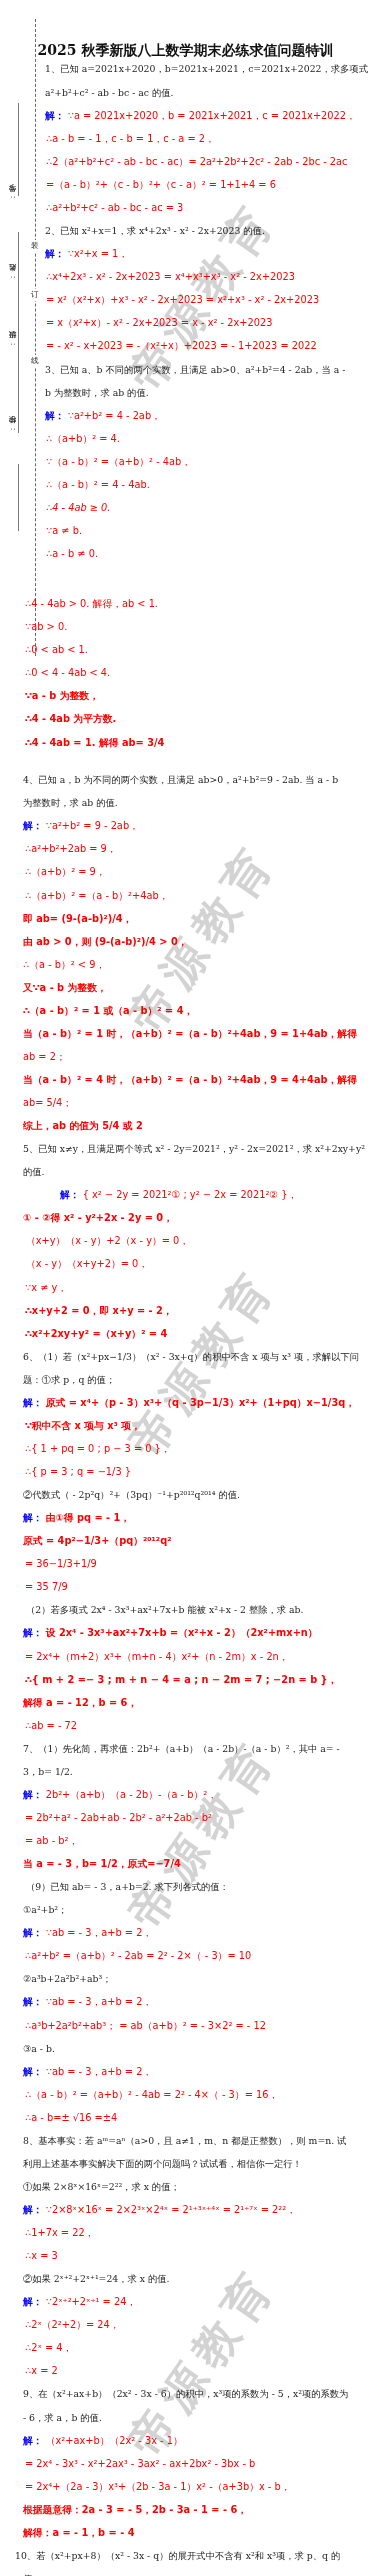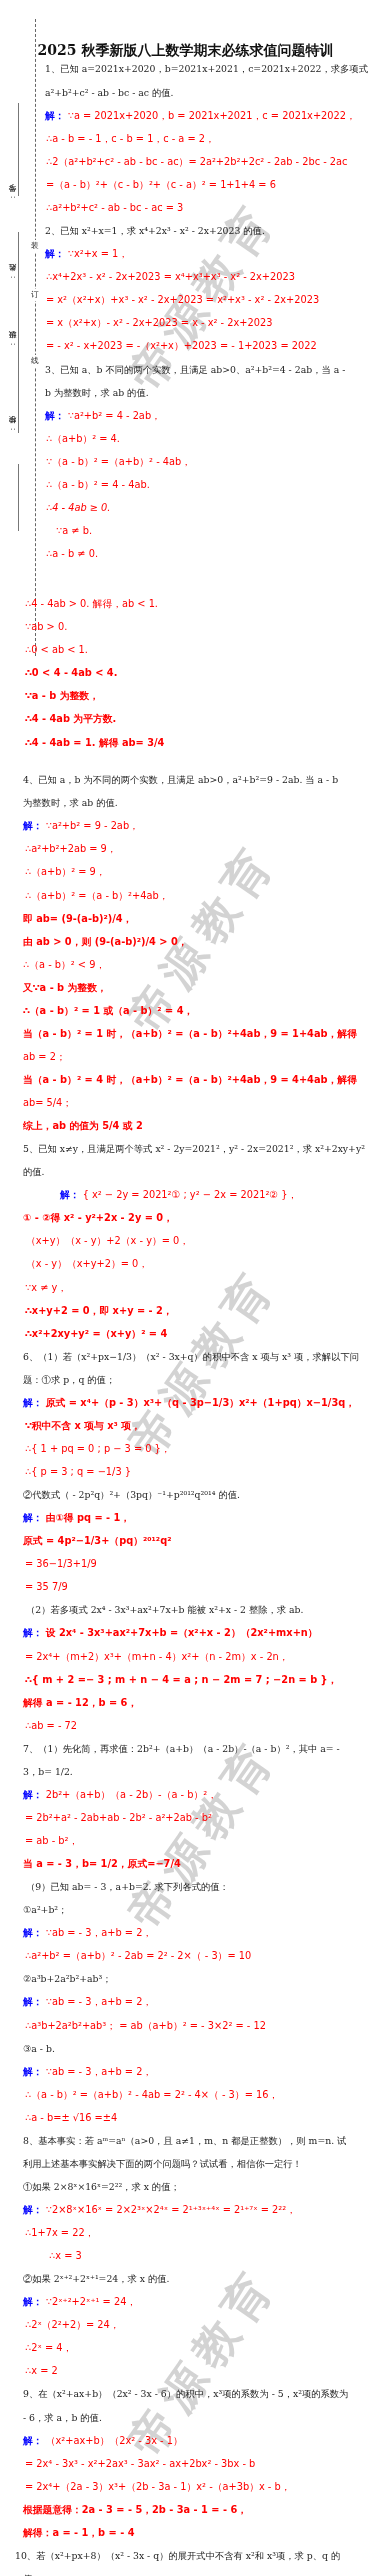--- a/index.html
+++ b/index.html
@@ -64,26 +64,26 @@
       <div class="ln a" style="top: 295px; left: 46px;"><span>= x²（x²+x）+x³ - x² - 2x+2023 = x²+x³ - x² - 2x+2023</span></div>
       <div class="ln a" style="top: 318px; left: 46px;"><span>= x（x²+x）- x² - 2x+2023 = x - x² - 2x+2023</span></div>
       <div class="ln a" style="top: 341px; left: 46px;"><span>= - x² - x+2023 = -（x²+x）+2023 = - 1+2023 = 2022</span></div>
       <div class="ln q" style="top: 365px; left: 45px;"><span>3、已知 a、b 不同的两个实数，且满足 ab&gt;0、a²+b²=4 - 2ab，当 a -</span></div>
       <div class="ln q" style="top: 388px; left: 45px;"><span>b 为整数时，求 ab 的值.</span></div>
       <div class="ln a" style="top: 411px; left: 45px;"><span class="jie">解：</span><span>∵a²+b² = 4 - 2ab，</span></div>
       <div class="ln a" style="top: 434px; left: 46px;"><span>∴（a+b）² = 4.</span></div>
       <div class="ln a" style="top: 457px; left: 46px;"><span>∵（a - b）² =（a+b）² - 4ab，</span></div>
       <div class="ln a" style="top: 480px; left: 46px;"><span>∴（a - b）² = 4 - 4ab.</span></div>
       <div class="ln a" style="top: 503px; left: 46px; font-style: italic;"><span>∴4 - 4ab ≥ 0.</span></div>
-      <div class="ln a" style="top: 526px; left: 46px; margin-left: 10px;"><span>∵a ≠ b.</span></div>
+      <div class="ln a" style="top: 526px; left: 46px;"><span>∵a ≠ b.</span></div>
       <div class="ln a" style="top: 549px; left: 46px;"><span>∴a - b ≠ 0.</span></div>
       <div class="ln a" style="top: 599px; left: 25px;"><span>∴4 - 4ab &gt; 0. 解得，ab &lt; 1.</span></div>
       <div class="ln a" style="top: 622px; left: 25px;"><span>∵ab &gt; 0.</span></div>
       <div class="ln a" style="top: 645px; left: 25px;"><span>∴0 &lt; ab &lt; 1.</span></div>
-      <div class="ln a" style="top: 668px; left: 25px; font-weight: bold;"><span>∴0 &lt; 4 - 4ab &lt; 4.</span></div>
+      <div class="ln a" style="top: 668px; left: 25px;"><span>∴0 &lt; 4 - 4ab &lt; 4.</span></div>
       <div class="ln a b" style="top: 691px; left: 25px;"><span>∵a - b 为整数，</span></div>
       <div class="ln a b" style="top: 714px; left: 25px;"><span>∴4 - 4ab 为平方数.</span></div>
       <div class="ln a b" style="top: 738px; left: 25px;"><span>∴4 - 4ab = 1. 解得 ab= 3/4</span></div>
       <div class="ln q" style="top: 775px; left: 23px;"><span>4、已知 a，b 为不同的两个实数，且满足 ab&gt;0，a²+b²=9 - 2ab. 当 a - b</span></div>
       <div class="ln q" style="top: 798px; left: 23px;"><span>为整数时，求 ab 的值.</span></div>
       <div class="ln a" style="top: 821px; left: 23px;"><span class="jie">解：</span><span>∵a²+b² = 9 - 2ab，</span></div>
       <div class="ln a" style="top: 844px; left: 25px;"><span>∴a²+b²+2ab = 9，</span></div>
       <div class="ln a" style="top: 867px; left: 25px;"><span>∴（a+b）² = 9，</span></div>
       <div class="ln a" style="top: 891px; left: 25px;"><span>∴（a+b）² =（a - b）²+4ab，</span></div>
       <div class="ln a b" style="top: 914px; left: 23px;"><span>即 ab= (9-(a-b)²)/4，</span></div>
@@ -137,21 +137,21 @@
       <div class="ln a" style="top: 2021px; left: 25px;"><span>∴a³b+2a²b²+ab³； = ab（a+b）² = - 3×2² = - 12</span></div>
       <div class="ln q" style="top: 2044px; left: 23px;"><span>③a - b.</span></div>
       <div class="ln a" style="top: 2067px; left: 23px;"><span class="jie">解：</span><span>∵ab = - 3，a+b = 2，</span></div>
       <div class="ln a" style="top: 2090px; left: 25px;"><span>∴（a - b）² =（a+b）² - 4ab = 2² - 4×（ - 3）= 16，</span></div>
       <div class="ln a" style="top: 2113px; left: 25px;"><span>∴a - b=± √16 =±4</span></div>
       <div class="ln q" style="top: 2136px; left: 23px;"><span>8、基本事实：若 aᵐ=aⁿ（a&gt;0，且 a≠1，m、n 都是正整数），则 m=n. 试</span></div>
       <div class="ln q" style="top: 2159px; left: 23px;"><span>利用上述基本事实解决下面的两个问题吗？试试看，相信你一定行！</span></div>
       <div class="ln q" style="top: 2182px; left: 23px;"><span>①如果 2×8ˣ×16ˣ=2²²，求 x 的值；</span></div>
       <div class="ln a" style="top: 2205px; left: 23px;"><span class="jie">解：</span><span>∵2×8ˣ×16ˣ = 2×2³ˣ×2⁴ˣ = 2¹⁺³ˣ⁺⁴ˣ = 2¹⁺⁷ˣ = 2²²，</span></div>
       <div class="ln a" style="top: 2228px; left: 25px;"><span>∴1+7x = 22，</span></div>
-      <div class="ln a" style="top: 2251px; left: 25px; margin-left: 24px;"><span>∴x = 3</span></div>
+      <div class="ln a" style="top: 2251px; left: 25px;"><span>∴x = 3</span></div>
       <div class="ln q" style="top: 2274px; left: 23px;"><span>②如果 2ˣ⁺²+2ˣ⁺¹=24，求 x 的值.</span></div>
       <div class="ln a" style="top: 2297px; left: 23px;"><span class="jie">解：</span><span>∵2ˣ⁺²+2ˣ⁺¹ = 24，</span></div>
       <div class="ln a" style="top: 2320px; left: 25px;"><span>∴2ˣ（2²+2）= 24，</span></div>
       <div class="ln a" style="top: 2343px; left: 25px;"><span>∴2ˣ = 4，</span></div>
       <div class="ln a" style="top: 2366px; left: 25px;"><span>∴x = 2</span></div>
       <div class="ln q" style="top: 2389px; left: 23px;"><span>9、在（x²+ax+b）（2x² - 3x - 6）的积中，x³项的系数为 - 5，x²项的系数为</span></div>
       <div class="ln q" style="top: 2413px; left: 23px;"><span> - 6，求 a，b 的值.</span></div>
       <div class="ln a" style="top: 2436px; left: 23px;"><span class="jie">解：</span><span>（x²+ax+b）（2x² - 3x - 1）</span></div>
       <div class="ln a" style="top: 2459px; left: 25px;"><span>= 2x⁴ - 3x³ - x²+2ax³ - 3ax² - ax+2bx² - 3bx - b</span></div>
       <div class="ln a" style="top: 2482px; left: 25px;"><span>= 2x⁴+（2a - 3）x³+（2b - 3a - 1）x² -（a+3b）x - b，</span></div>

